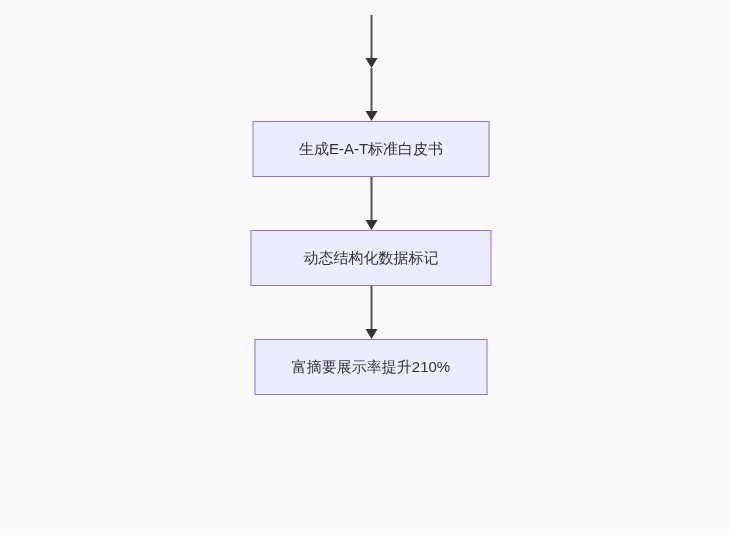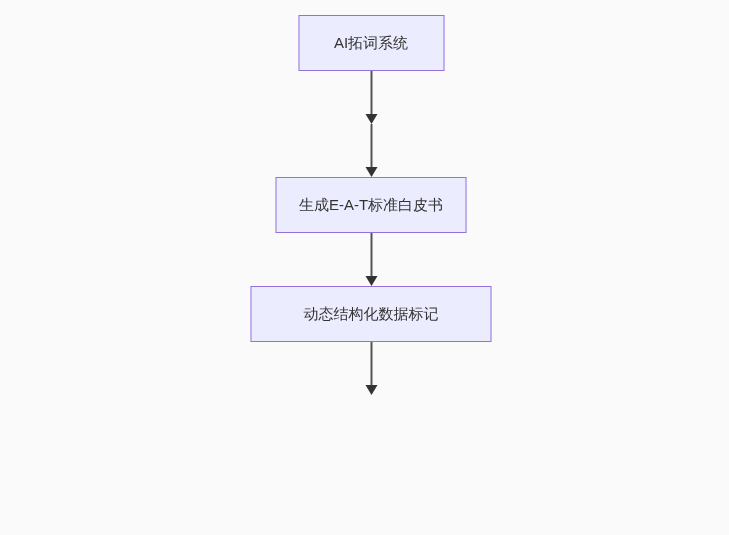--- a/index.html
+++ b/index.html
@@ -65,48 +65,48 @@
     border-right: 6px solid transparent;
     border-top: 10px solid var(--arrow-head, #333333);
   }
 </style>
 </head>
 <body>
 
 <div class="canvas">
   <div class="flow">
 
-    <div class="node" style="width:146px">
-      <span class="label">AI拓词系统</span>
-    </div>
 
     <div class="connector">
       <div class="line"></div>
       <div class="head"></div>
     </div>
 
 
     <div class="connector">
       <div class="line"></div>
       <div class="head"></div>
     </div>
 
-    <div class="node" style="width:191px">
+    <div class="node" style="width:237px">
       <span class="label">生成E-A-T标准白皮书</span>
     </div>
 
     <div class="connector">
       <div class="line"></div>
       <div class="head"></div>
     </div>
 
     <div class="node" style="width:241px">
       <span class="label">动态结构化数据标记</span>
     </div>
 
     <div class="connector">
       <div class="line"></div>
       <div class="head"></div>
     </div>
 
+    <div class="node" style="width:233px">
+      <span class="label">富摘要展示率提升210%</span>
+    </div>
 
   </div>
 </div>
 
 </body></html>

